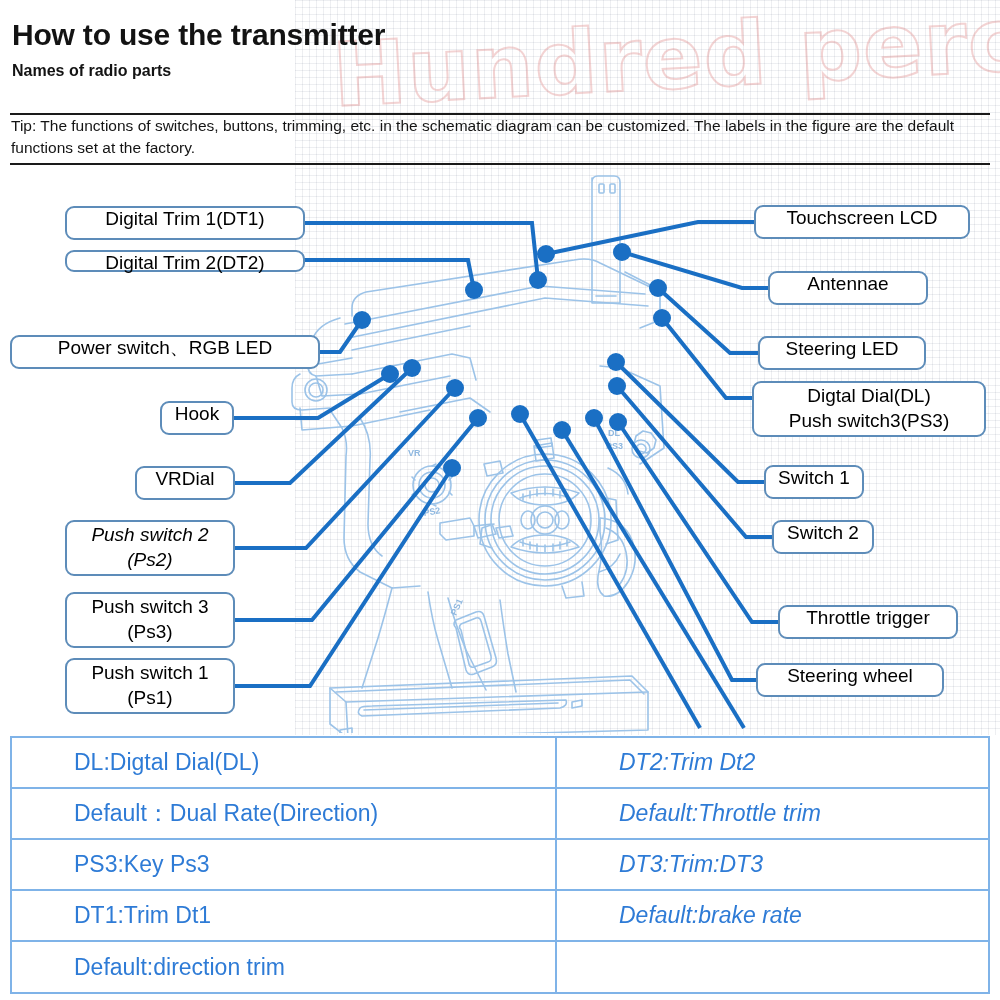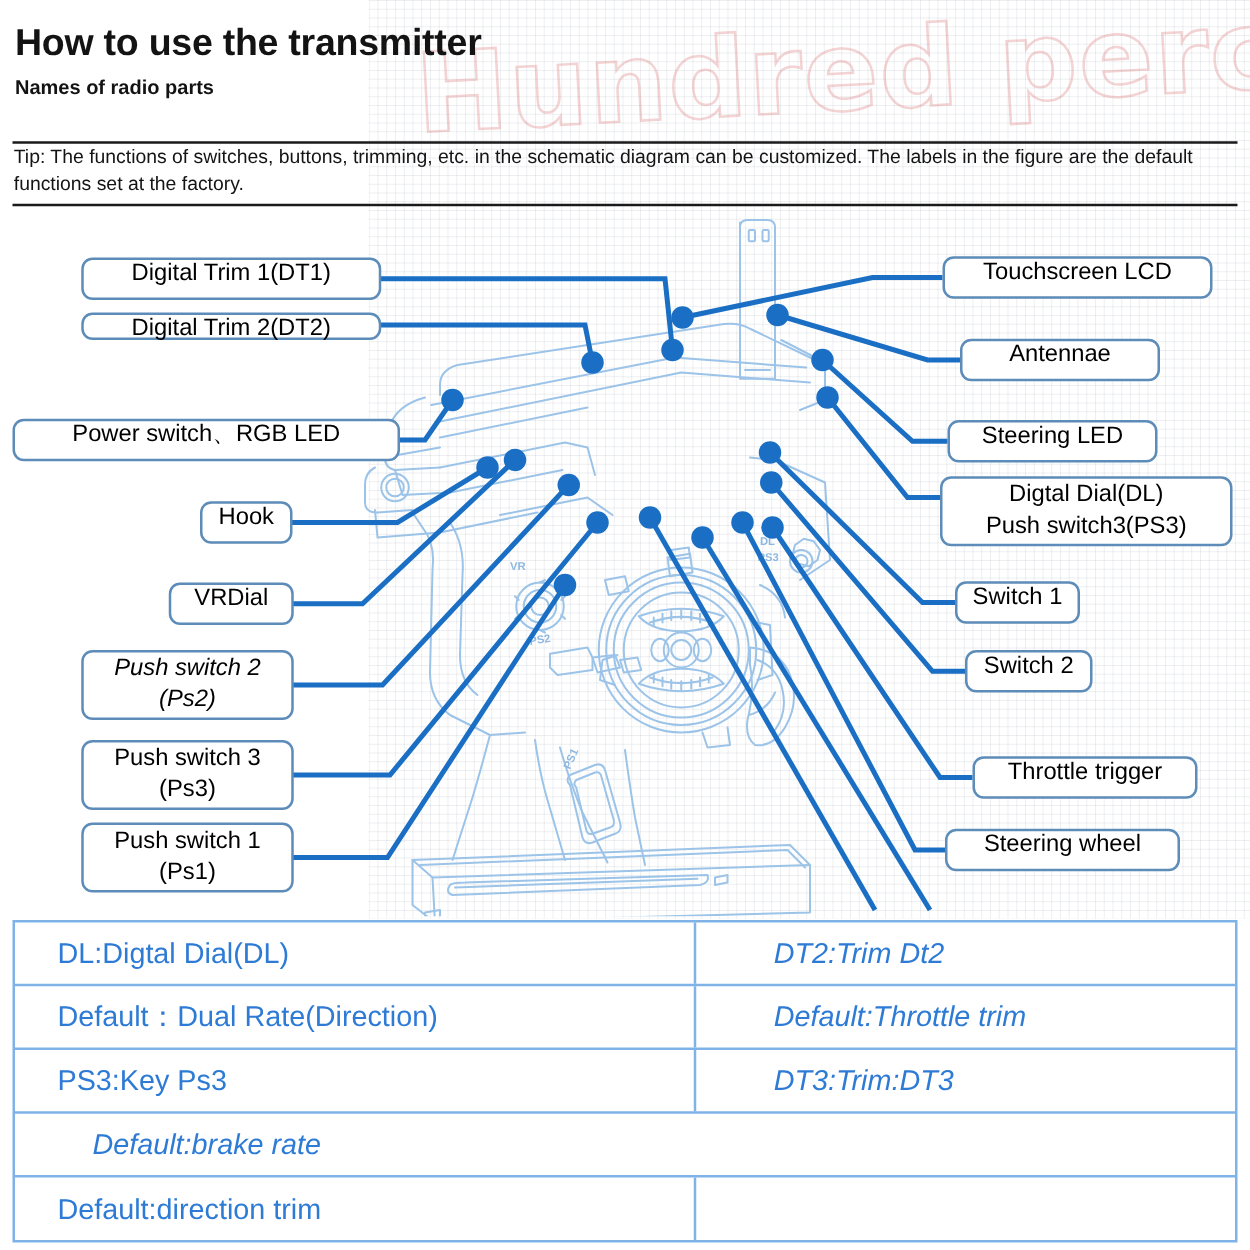--- a/index.html
+++ b/index.html
@@ -84,21 +84,21 @@
     box-sizing:border-box;
     border-bottom:2px solid #7fb3e8;
     display:flex;
   }
   .lt-row:last-child{border-bottom:none;}
   .lt-cell{
     box-sizing:border-box;
     display:flex;align-items:center;
     color:#2e7bd6;font-size:23px;
   }
-  .lt-cell.left{width:545px;border-right:2px solid #7fb3e8;padding-left:34px;}
+  .lt-cell.left{width:545px;border-right:2px solid #7fb3e8;padding-left:62px;}
   .lt-cell.right{flex:1;padding-left:62px;font-style:italic;}
 </style>
 </head>
 <body>
 
 <div id="page">
 
   <div class="paper-grid"></div>
   <div class="watermark">Hundred percent</div>
 
@@ -335,20 +335,21 @@
     </div>
     <div class="lt-row" style="top:51px;">
       <div class="lt-cell left">Default：Dual Rate(Direction)</div>
       <div class="lt-cell right">Default:Throttle trim</div>
     </div>
     <div class="lt-row" style="top:102px;">
       <div class="lt-cell left">PS3:Key Ps3</div>
       <div class="lt-cell right">DT3:Trim:DT3</div>
     </div>
     <div class="lt-row" style="top:153px;">
+      <div class="lt-cell left">DT1:Trim Dt1</div>
       <div class="lt-cell right">Default:brake rate</div>
     </div>
     <div class="lt-row" style="top:204px;">
       <div class="lt-cell left">Default:direction trim</div>
       <div class="lt-cell right"></div>
     </div>
   </div>
 
 </div>
 

